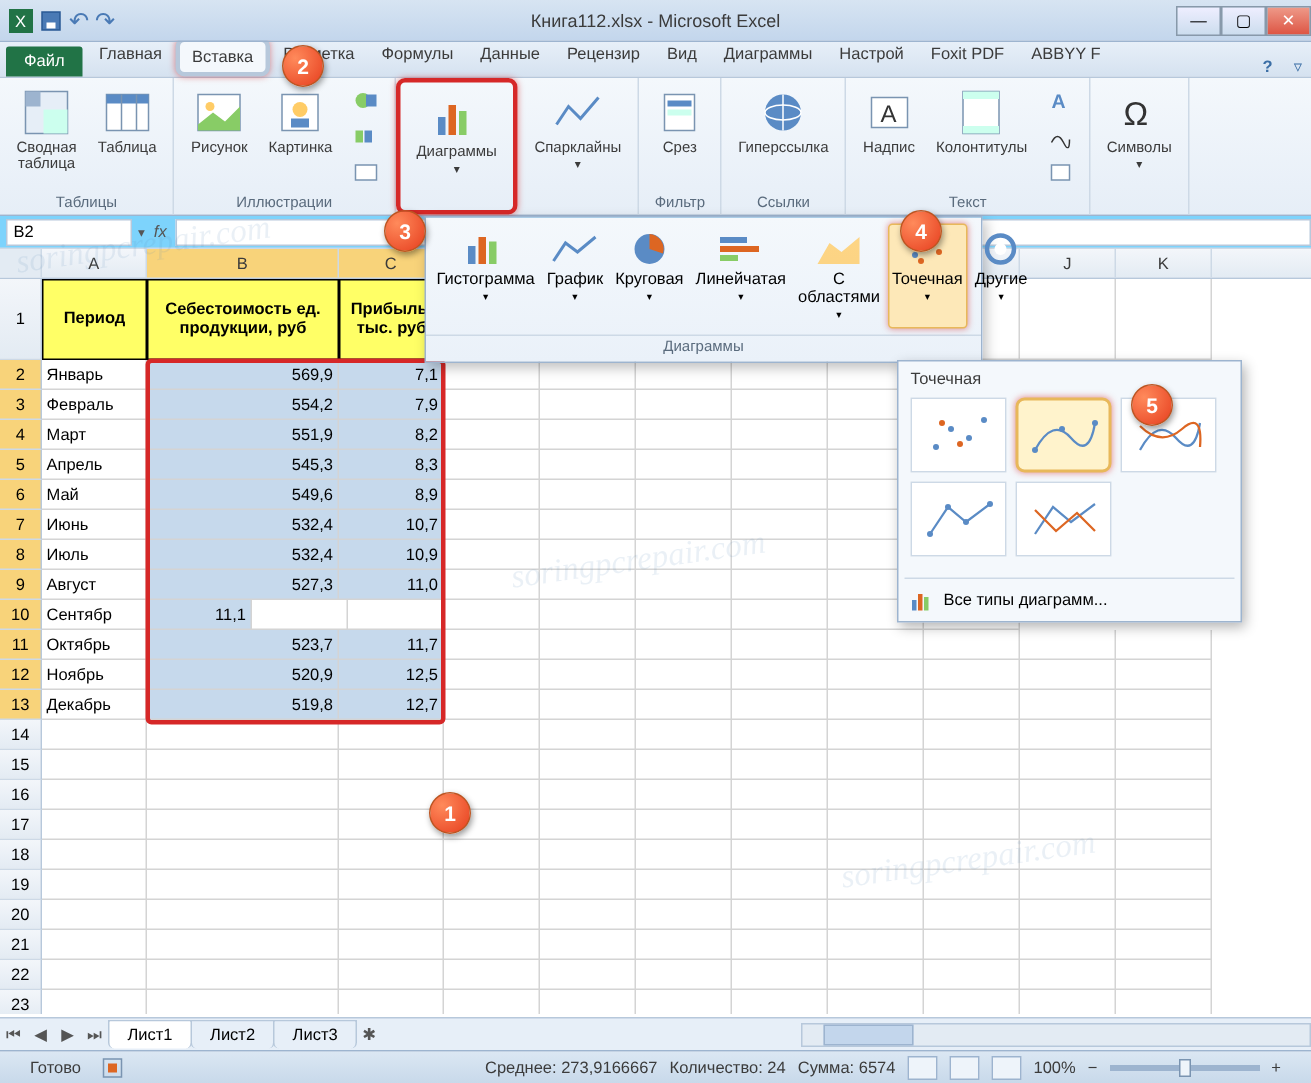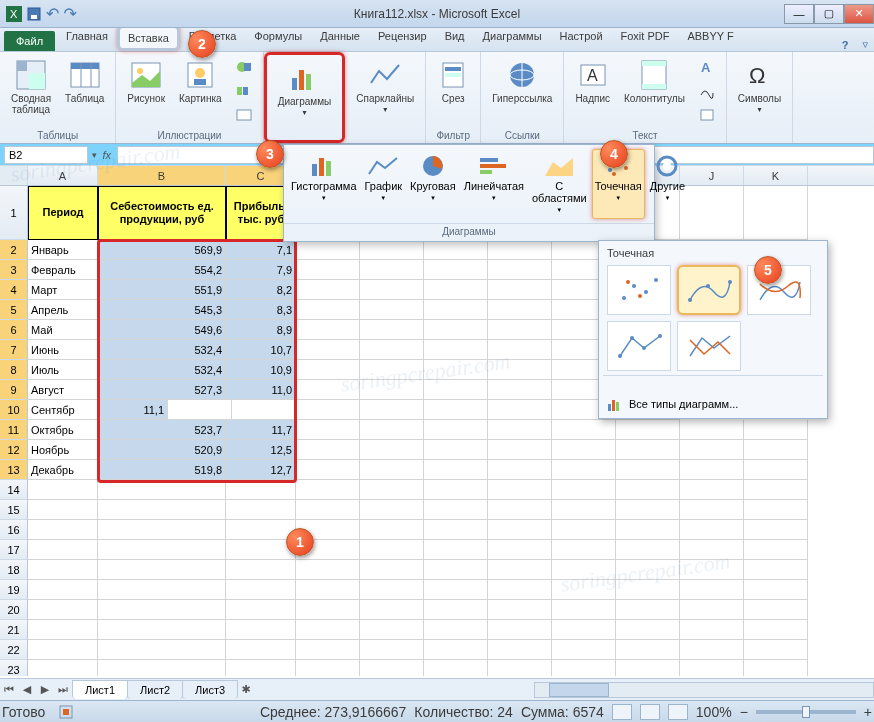--- a/index.html
+++ b/index.html
@@ -67,32 +67,32 @@
 .cpb svg { width: 32px; height: 24px; }
 .cpb.hot { background: #fde8b8; border-color: #e8b85a; }
 .chart-popup .gname { text-align: center; font-size: 10px; color: #5a6b7d; padding: 2px 0 4px; }
 
 
 .scatter-menu { position: absolute; top: 240px; left: 598px; width: 230px; background: #f4f8fc; border: 1px solid #9db4cf; box-shadow: 2px 3px 8px rgba(0,0,0,.3); z-index: 20; padding: 4px; font-size: 11px; }
 .scatter-menu .sm-title { font-size: 11px; color: #3b3b3b; padding: 2px 4px 4px; }
 .sm-grid { display: flex; flex-wrap: wrap; gap: 6px; padding: 2px 4px; }
 .sm-item { width: 64px; height: 50px; border: 1px solid #cdd9e6; background: #fff; display: flex; align-items: center; justify-content: center; }
 .sm-item.hot { border: 2px solid #e8b85a; background: #fff3cc; }
-.sm-all { border-top: 1px solid #cdd9e6; margin-top: 2px; padding: 20px 4px 2px; display: flex; align-items: center; gap: 6px; }
+.sm-all { border-top: 1px solid #cdd9e6; margin-top: 12px; padding: 6px 4px 2px; display: flex; align-items: center; gap: 6px; }
 
 
 .sheet-tabs { position: absolute; bottom: 22px; left: 0; right: 0; height: 22px; background: #e7eff8; border-top: 1px solid #b7c8db; display: flex; align-items: center; font-size: 11px; }
 .stbtn { width: 18px; text-align: center; color: #555; }
 .stab { padding: 3px 12px; background: #fff; border: 1px solid #b7c8db; border-bottom: none; border-radius: 0 0 4px 4px; margin-right: -1px; }
 .stab.inactive { background: #e7eff8; }
 .hscroll { margin-left: auto; width: 340px; height: 16px; background: #e3ebf3; border: 1px solid #b7c8db; position: relative; }
 .hscroll .thumb { position: absolute; left: 14px; width: 60px; top: 0; bottom: 0; background: #c3d6ec; border: 1px solid #9db4cf; }
 
 
-.statusbar { position: absolute; bottom: 0; left: 0; right: 0; height: 22px; background: linear-gradient(#dbe7f3,#c8d9ea); border-top: 1px solid #9db4cf; display: flex; align-items: center; font-size: 14px; color: #3b3b3b; padding: 0 2px; gap: 14px; }
+.statusbar { position: absolute; bottom: 0; left: 0; right: 0; height: 22px; background: linear-gradient(#dbe7f3,#c8d9ea); border-top: 1px solid #9db4cf; display: flex; align-items: center; font-size: 11px; color: #3b3b3b; padding: 0 20px; gap: 14px; }
 .statusbar .right { margin-left: auto; display: flex; align-items: center; gap: 8px; }
 .viewbtn { width: 20px; height: 16px; border: 1px solid #9db4cf; background: #eef4fa; }
 .zoom-slider { width: 100px; height: 4px; background: #9db4cf; position: relative; }
 .zoom-slider .zthumb { width: 8px; height: 12px; background: #eef4fa; border: 1px solid #7a94b1; position: absolute; left: 46px; top: -4px; }
 
 
 .badge { position: absolute; width: 28px; height: 28px; border-radius: 50%; background: radial-gradient(circle at 30% 30%, #ff8a5b, #e63e1e); color: #fff; font-weight: bold; display: flex; align-items: center; justify-content: center; font-size: 14px; box-shadow: 1px 2px 4px rgba(0,0,0,.4); border: 1px solid #b52; z-index: 50; }
 
 
 .sel-outline { position: absolute; border: 3px solid #d62828; border-radius: 4px; pointer-events: none; z-index: 5; }

